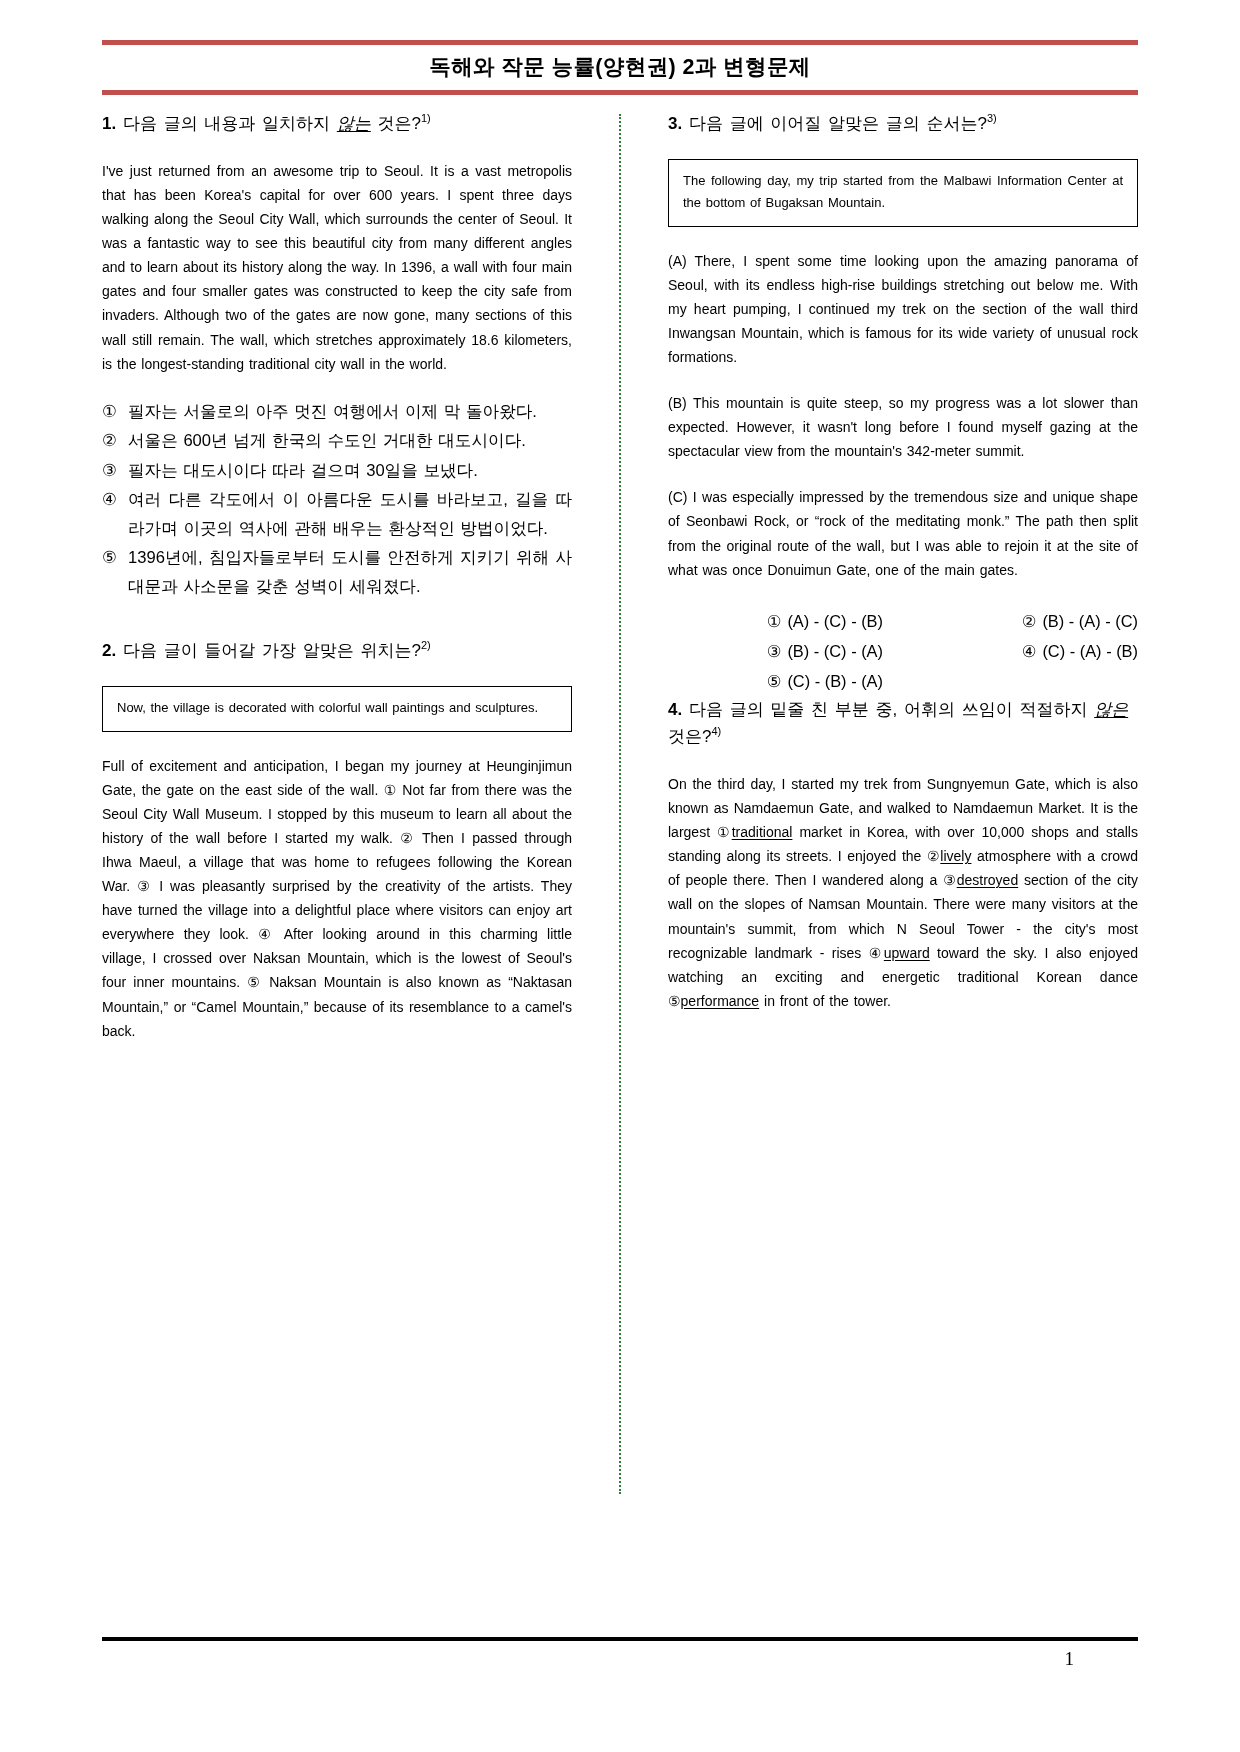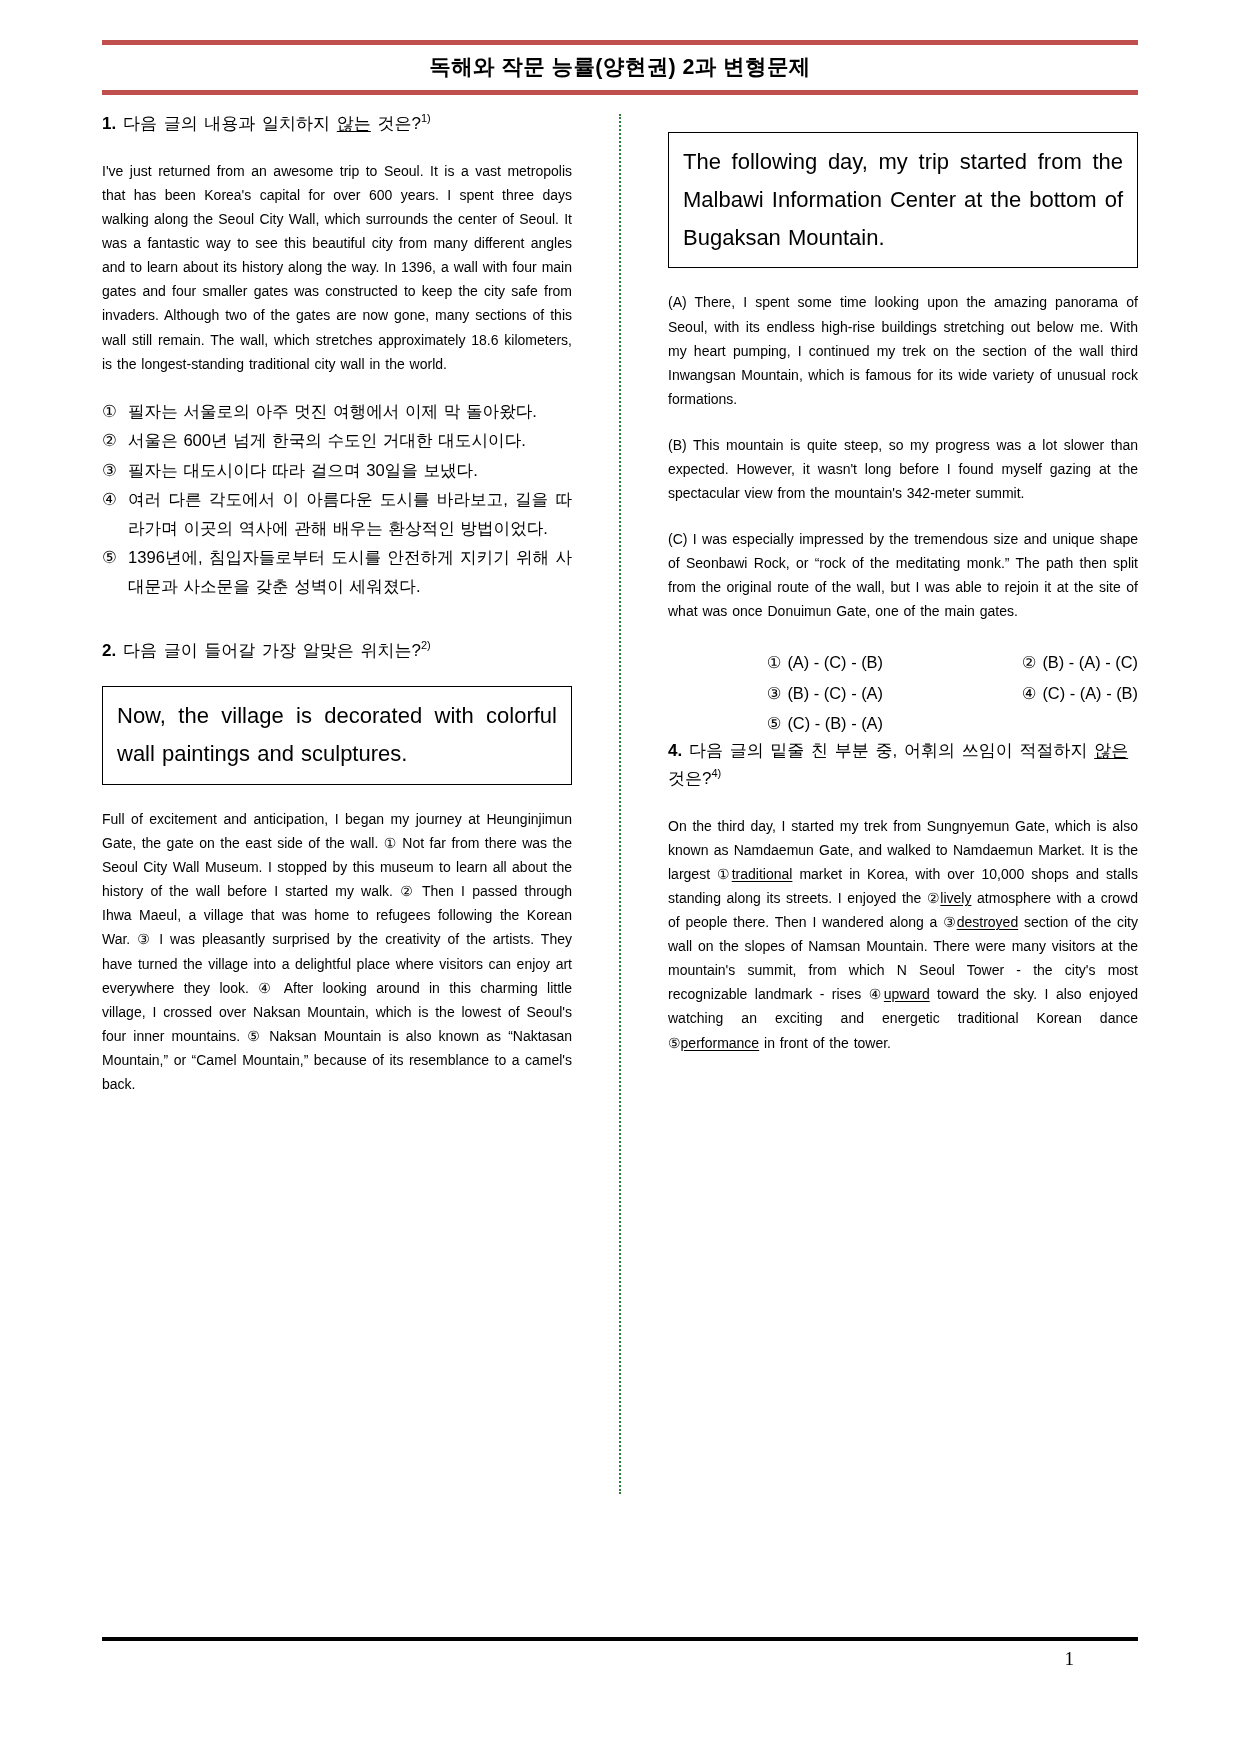--- a/index.html
+++ b/index.html
@@ -75,42 +75,42 @@
 
   
   .qhead {
     font-size: 17px;
     line-height: 1.55;
     margin: 0 0 6px 0;
     font-weight: normal;
     word-spacing: 2px;
   }
   .qhead .num { font-weight: bold; }
-  .qhead u { text-decoration: underline; text-underline-offset: 2px; }
+  .qhead u { text-decoration: underline; text-underline-offset: 2px; font-style: italic; }
   .sup {
     font-size: 11px;
     vertical-align: super;
   }
 
   
   .passage {
     font-size: 14px;
     line-height: 1.72;
     text-align: justify;
     text-justify: inter-word;
     margin: 22px 0 0 0;
     word-spacing: 1px;
   }
   .passage u { text-decoration: underline; text-underline-offset: 2px; }
 
   
   .boxed {
     border: 1.3px solid #000;
     padding: 10px 14px 11px 14px;
-    font-size: 22px;
+    font-size: 13px;
     line-height: 1.72;
     text-align: justify;
     text-justify: inter-word;
     margin: 22px 0 0 0;
     word-spacing: 1px;
   }
 
   
   .choices-kr {
     margin: 22px 0 0 0;
@@ -219,20 +219,21 @@
 
     </div>
 
     <div class="col-divider">
       <div class="dotline"></div>
     </div>
 
     <div class="col col-right">
 
       <div>
+        <div class="qhead"><span class="num">3.</span><span> 다음 글에 이어질 알맞은 글의 순서는?</span><span class="sup">3)</span></div>
 
         <div class="boxed">The following day, my trip started from the Malbawi Information Center at the bottom of Bugaksan Mountain.</div>
 
         <div class="passage">(A) There, I spent some time looking upon the amazing panorama of Seoul, with its endless high-rise buildings stretching out below me. With my heart pumping, I continued my trek on the section of the wall third Inwangsan Mountain, which is famous for its wide variety of unusual rock formations.</div>
         <div class="passage">(B) This mountain is quite steep, so my progress was a lot slower than expected. However, it wasn't long before I found myself gazing at the spectacular view from the mountain's 342-meter summit.</div>
         <div class="passage">(C) I was especially impressed by the tremendous size and unique shape of Seonbawi Rock, or “rock of the meditating monk.” The path then split from the original route of the wall, but I was able to rejoin it at the site of what was once Donuimun Gate, one of the main gates.</div>
 
         <div class="choices-order">
           <div class="ordopt"><span class="marker">①</span><span>(A) - (C) - (B)</span></div>
           <div class="ordopt"><span class="marker">②</span><span>(B) - (A) - (C)</span></div>

